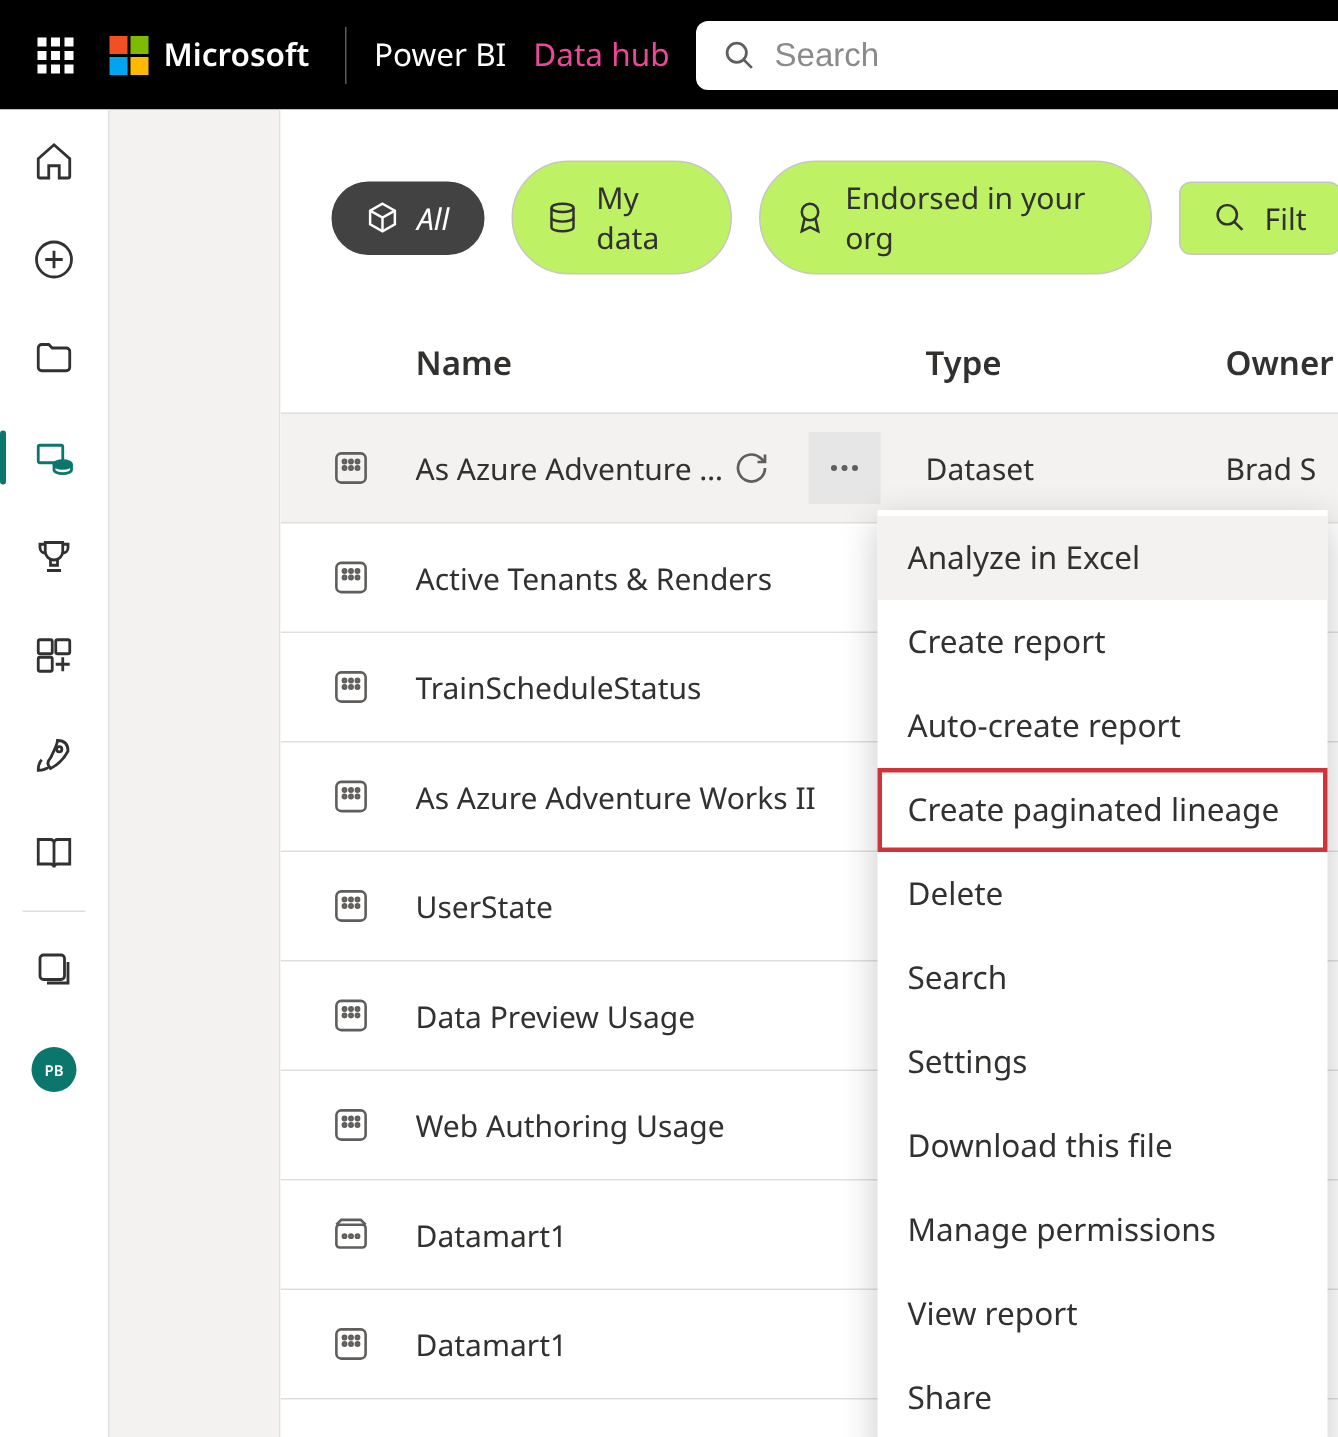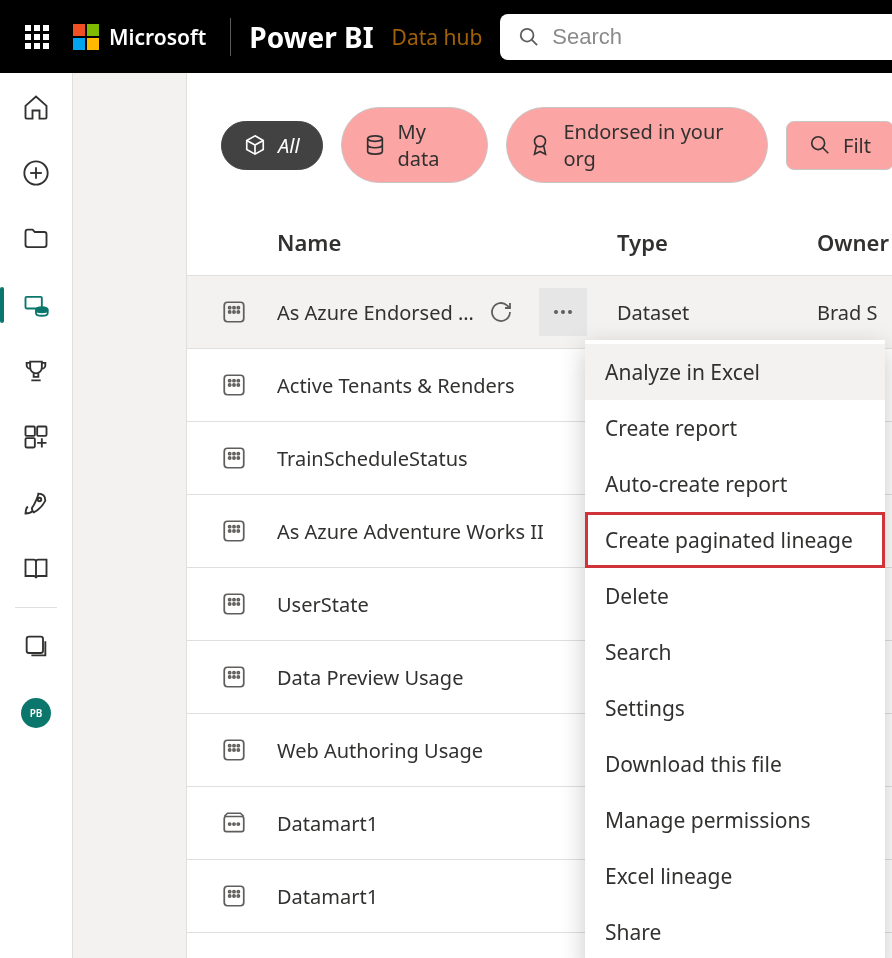--- a/index.html
+++ b/index.html
@@ -9,41 +9,41 @@
   .waffle { width: 73px; display: flex; align-items: center; justify-content: center; }
   .waffle-icon { display: grid; grid-template-columns: repeat(3, 6px); grid-template-rows: repeat(3, 6px); gap: 3px; }
   .waffle-icon span { width: 6px; height: 6px; background: #fff; }
   .ms-logo { width: 26px; height: 26px; display: grid; grid-template-columns: 1fr 1fr; grid-template-rows: 1fr 1fr; gap: 2px; margin-right: 10px; }
   .ms-logo .q1 { background: #f25022; }
   .ms-logo .q2 { background: #7fba00; }
   .ms-logo .q3 { background: #00a4ef; }
   .ms-logo .q4 { background: #ffb900; }
   .brand { font-size: 21px; font-weight: 600; margin-right: 18px; }
   .vsep { width: 1px; height: 38px; background: #5a5a5a; margin: 0 18px 0 6px; }
-  .product { font-size: 28px; font-weight: 700; margin-right: 18px; }
-  .nav-link { font-size: 21px; font-weight: 400; color: #a16207; margin-right: 18px; }
+  .product { font-size: 21px; font-weight: 400; margin-right: 18px; }
+  .nav-link { font-size: 21px; font-weight: 400; color: #ec4899; margin-right: 18px; }
   .search-wrap { flex: 1; height: 46px; background: #fff; border-radius: 8px 0 0 8px; margin-top: 1px; display: flex; align-items: center; padding-left: 18px; }
   .search-wrap input { border: none; outline: none; font-size: 22px; width: 100%; background: transparent; color: #605e5c; }
   .search-wrap input::placeholder { color: #8a8a8a; }
   
   .body { display: flex; height: calc(100% - 73px); }
   
   .rail { width: 73px; border-right: 1px solid #e1dfdd; background: #fff; position: relative; }
   .rail-inner { display: flex; flex-direction: column; align-items: center; padding-top: 14px; gap: 26px; }
   .rail-item { width: 40px; height: 40px; display: flex; align-items: center; justify-content: center; color: #323130; position: relative; cursor: pointer; }
   .rail-item.active::before { content: ""; position: absolute; left: -16px; top: 2px; bottom: 2px; width: 4px; background: #0b766c; border-radius: 2px; }
   .rail-item.active { color: #0b766c; }
   .rail-divider { width: 42px; height: 1px; background: #e1dfdd; margin-top: -8px; margin-bottom: -8px; }
   .avatar { width: 30px; height: 30px; border-radius: 50%; background: #0b766c; color: #fff; font-size: 10px; font-weight: 600; display: flex; align-items: center; justify-content: center; margin-top: 6px; }
   
   .rail2 { width: 114px; background: #f3f2f1; border-right: 1px solid #e1dfdd; }
   
   .main { flex: 1; background: #fff; padding-top: 34px; position: relative; overflow: hidden; }
   .pill-row { display: flex; gap: 18px; padding-left: 34px; align-items: center; }
-  .pill { display: flex; align-items: center; gap: 12px; padding: 10px 22px; border-radius: 999px; border: 1px solid #c8c6c4; background: #fca5a5; font-size: 20px; color: #323130; cursor: pointer; }
+  .pill { display: flex; align-items: center; gap: 12px; padding: 10px 22px; border-radius: 999px; border: 1px solid #c8c6c4; background: #bef264; font-size: 20px; color: #323130; cursor: pointer; }
   .pill.active { background: #424242; border-color: #424242; color: #fff; font-style: italic; }
   .pill.box { border-radius: 8px; }
   .pill-icon { display: inline-flex; }
   
   .table { margin-top: 34px; }
   .thead { display: flex; padding: 10px 0 18px 0; font-size: 22px; font-weight: 600; color: #323130; }
   .col-icon { width: 90px; flex: none; padding-left: 34px; }
   .col-name { width: 340px; flex: none; }
   .col-type { width: 200px; flex: none; }
   .col-owner { flex: 1; }
@@ -221,21 +221,21 @@
               <rect x="3" y="3" width="18" height="18" rx="3"></rect>
               <circle cx="8" cy="8" r="1"></circle>
               <circle cx="12" cy="8" r="1"></circle>
               <circle cx="16" cy="8" r="1"></circle>
               <circle cx="8" cy="12" r="1"></circle>
               <circle cx="12" cy="12" r="1"></circle>
               <circle cx="16" cy="12" r="1"></circle>
             </svg>
         </div>
         <div class="name" style="display:flex;align-items:center;">
-          <span style="flex:1;overflow:hidden;text-overflow:ellipsis;">As Azure Endorsed …</span>
+          <span style="flex:1;overflow:hidden;text-overflow:ellipsis;">As Azure Adventure …</span>
           <span class="extra">
             <svg width="24" height="24" viewBox="0 0 24 24" fill="none" stroke="#605e5c" stroke-width="1.8">
                 <path d="M21 12a9 9 0 1 1-3-6.7L21 8"></path>
                 <path d="M21 3v5h-5"></path>
               </svg>
             <span class="ellipsis-btn">
               <svg width="24" height="24" viewBox="0 0 24 24" fill="#605e5c">
                   <circle cx="5" cy="12" r="2"></circle>
                   <circle cx="12" cy="12" r="2"></circle>
                   <circle cx="19" cy="12" r="2"></circle>
@@ -391,18 +391,18 @@
     <div class="context-menu">
       <div class="menu-item hover">Analyze in Excel</div>
       <div class="menu-item">Create report</div>
       <div class="menu-item">Auto-create report</div>
       <div class="menu-item highlight">Create paginated lineage</div>
       <div class="menu-item">Delete</div>
       <div class="menu-item">Search</div>
       <div class="menu-item">Settings</div>
       <div class="menu-item">Download this file</div>
       <div class="menu-item">Manage permissions</div>
-      <div class="menu-item">Excel lineage</div>
+      <div class="menu-item">View report</div>
       <div class="menu-item">Share</div>
     </div>
 
   </div>
 </div>
 
 </body></html>

